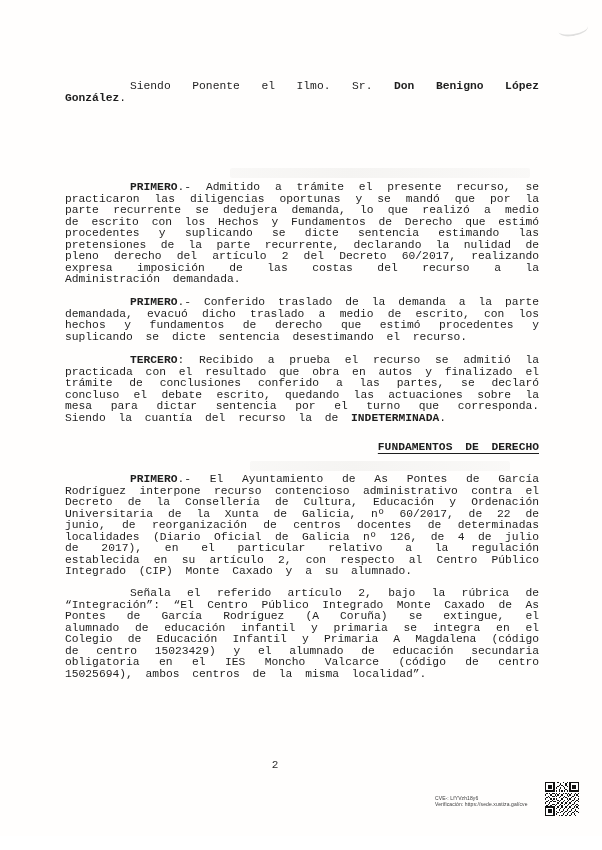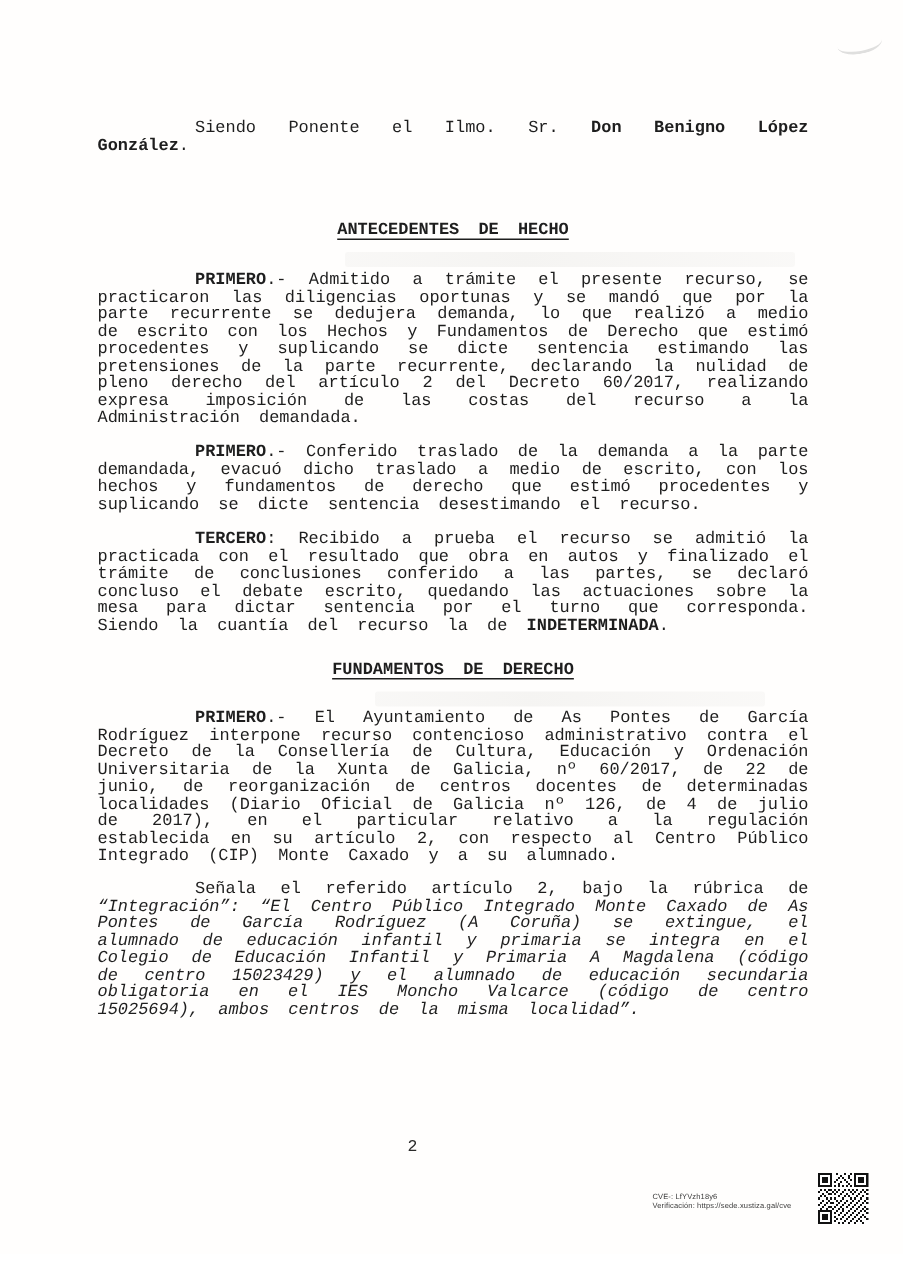--- a/index.html
+++ b/index.html
@@ -15,21 +15,21 @@
     position:absolute;
     left:65px;width:474px;
     font-size:11.3px;line-height:11.5px;
     text-align:justify;
     word-spacing:6px;
     margin:0;
   }
   .indent{text-indent:65px;}
   .label{font-weight:bold;text-underline-offset:2px;}
   .bold{font-weight:bold;}
-  .quote-italic{font-style:italic;margin-top:36px;}
+  .quote-italic{margin-top:36px;}
   .doc-heading{
     position:absolute;
     left:65px;width:474px;
     text-align:center;
     font-size:11.3px;line-height:11.5px;
     font-weight:bold;
     margin:0;
   }
   .doc-heading .heading-text{
     text-decoration:underline;
@@ -72,31 +72,30 @@
 </style>
 </head>
 <body>
 
 <div class="page">
 
   <div class="scan-artifact"></div>
 
   <p class="body-text indent" style="top:81px; word-spacing:6px;"><span>Siendo Ponente el Ilmo. Sr. </span><span class="bold">Don Benigno López González</span><span>.</span></p>
 
-  <h2 class="doc-heading" style="top:149px;"><span class="heading-text">ANTECEDENTES DE HECHO</span></h2>
 
   <div class="ghost" style="top:168px;"></div>
 
   <p class="body-text indent" style="top:182px;"><span class="label">PRIMERO</span><span>.- </span><span>Admitido a trámite el presente recurso, se practicaron las diligencias oportunas y se mandó que por la parte recurrente se dedujera demanda, lo que realizó a medio de escrito con los Hechos y Fundamentos de Derecho que estimó procedentes y suplicando se dicte sentencia estimando las pretensiones de la parte recurrente, declarando la nulidad de pleno derecho del artículo 2 del Decreto 60/2017, realizando expresa imposición de las costas del recurso a la Administración demandada.</span></p>
 
   <p class="body-text indent" style="top:297px;"><span class="label">PRIMERO</span><span>.- </span><span>Conferido traslado de la demanda a la parte demandada, evacuó dicho traslado a medio de escrito, con los hechos y fundamentos de derecho que estimó procedentes y suplicando se dicte sentencia desestimando el recurso.</span></p>
 
   <p class="body-text indent" style="top:355px;"><span class="label">TERCERO</span><span>: </span><span>Recibido a prueba el recurso se admitió la practicada con el resultado que obra en autos y finalizado el trámite de conclusiones conferido a las partes, se declaró concluso el debate escrito, quedando las actuaciones sobre la mesa para dictar sentencia por el turno que corresponda. Siendo la cuantía del recurso la de </span><span class="bold">INDETERMINADA</span><span>.</span></p>
 
-  <h2 class="doc-heading" style="top:442px;"><span class="heading-text">FUNDAMENTOS DE DERECHO</span></h2>
+  <h2 class="doc-heading" style="top:442px;text-align:right;"><span class="heading-text">FUNDAMENTOS DE DERECHO</span></h2>
 
   <div class="ghost" style="top:461px; left:250px; width:260px;"></div>
 
   <p class="body-text indent" style="top:474px;"><span class="label">PRIMERO</span><span>.- </span><span>El Ayuntamiento de As Pontes de García Rodríguez interpone recurso contencioso administrativo contra el Decreto de la Consellería de Cultura, Educación y Ordenación Universitaria de la Xunta de Galicia, nº 60/2017, de 22 de junio, de reorganización de centros docentes de determinadas localidades (Diario Oficial de Galicia nº 126, de 4 de julio de 2017), en el particular relativo a la regulación establecida en su artículo 2, con respecto al Centro Público Integrado (CIP) Monte Caxado y a su alumnado.</span></p>
 
   <p class="body-text indent" style="top:588px;"><span>Señala el referido artículo 2, bajo la rúbrica de </span><span class="quote-italic">“Integración”: “El Centro Público Integrado Monte Caxado de As Pontes de García Rodríguez (A Coruña) se extingue, el alumnado de educación infantil y primaria se integra en el Colegio de Educación Infantil y Primaria A Magdalena (código de centro 15023429) y el alumnado de educación secundaria obligatoria en el IES Moncho Valcarce (código de centro 15025694), ambos centros de la misma localidad”.</span></p>
 
   <div class="page-number">2</div>
 
   <div class="verification-block">

